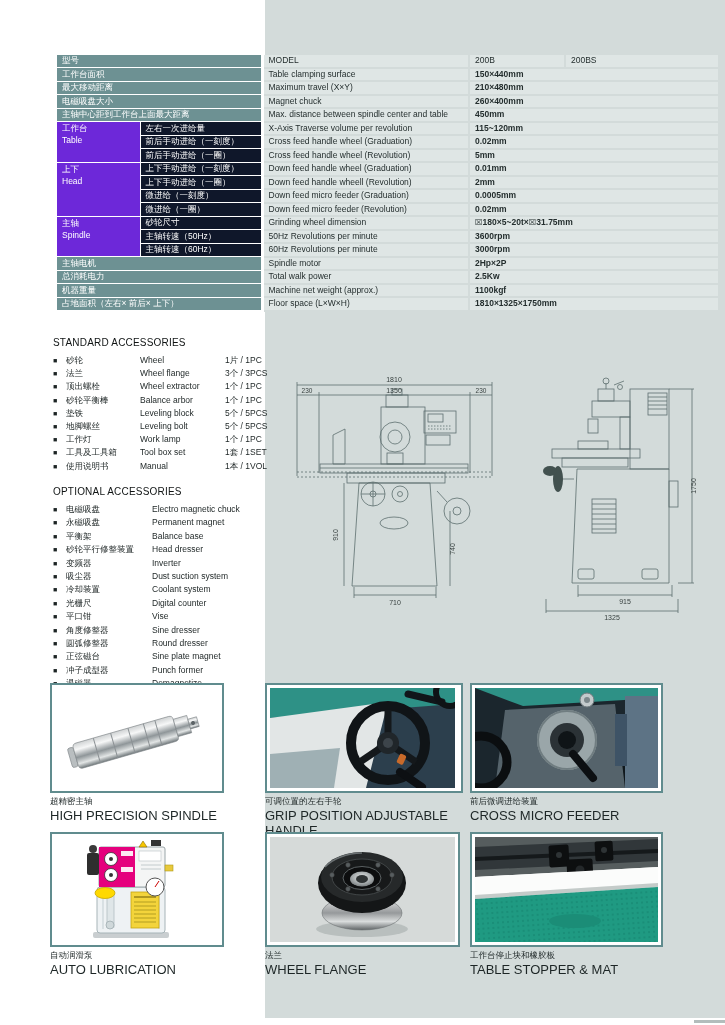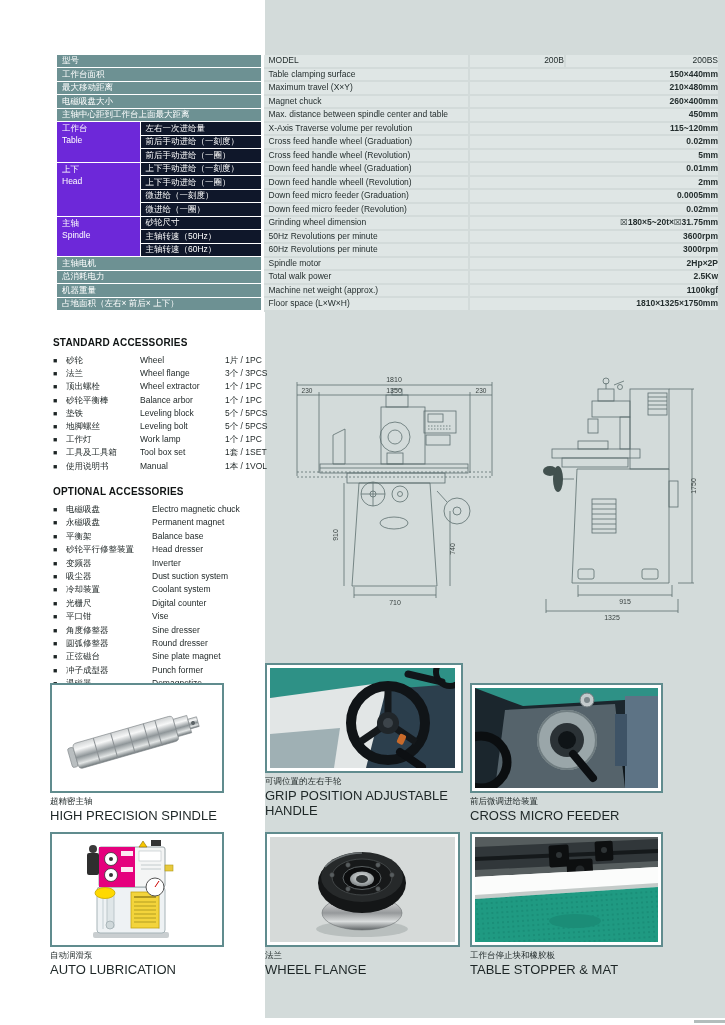--- a/index.html
+++ b/index.html
@@ -10,28 +10,28 @@
   #corner-mark{position:absolute;left:694px;top:1020px;width:31px;height:3px;background:#b3bdbc}
 
   
   table.spec{position:absolute;left:57px;top:55px;width:661px;border-collapse:collapse;table-layout:fixed}
   .spec td{height:11.5px;font-size:8.5px;line-height:11.5px;padding:0 0 0 5px;white-space:nowrap;overflow:hidden}
   .tc1{background:#6d9193;color:#fff;border-bottom:1px solid #fff;border-right:3px solid #fff}
   .tc2{background:#0f172a;color:#fff;border-bottom:1px solid #fff;border-right:3px solid #fff}
   .tgroup{background:#6d28d9;color:#fff;border-bottom:1px solid #fff;border-right:1px solid #fff;vertical-align:top;padding-top:1px}
   .tgroup div{line-height:12px;font-size:8.5px}
   .ten{background:#dfe6e5;border-bottom:2px solid #d3dbda;border-right:2px solid #d3dbda;color:#242e2e}
-  .tval{background:#dfe6e5;border-bottom:2px solid #d3dbda;text-align:right;font-weight:bold;padding:0;color:#242e2e}
+  .tval{background:#dfe6e5;border-bottom:2px solid #d3dbda;text-align:left;font-weight:bold;padding:0;color:#242e2e}
   .sep{border-left:2px solid #d3dbda}
   .thead{font-weight:normal}
 
   
   #std{position:absolute;left:53px;top:337px;width:222px}
   #opt{position:absolute;left:53px;top:486px;width:232px}
-  .acc-title{font-size:10px;font-weight:bold;letter-spacing:.2px;margin-bottom:6px;color:#101414}
+  .acc-title{font-size:10px;font-weight:normal;letter-spacing:.2px;margin-bottom:6px;color:#101414}
   .acc-row{display:grid;align-items:baseline;line-height:13.2px;font-size:8.5px;color:#1c2424}
   #std .acc-row{grid-template-columns:13px 74px 85px auto}
   #opt .acc-row{grid-template-columns:13px 86px auto;line-height:13.4px}
   .blt{font-size:7px}
 
   
   .tile{position:absolute}
   .frame{border:2px solid #608c8e;background:#fff;padding:3px}
   .frame svg{display:block}
   .cap-cn{font-size:8.5px;margin-top:3px;color:#1d2626}
@@ -431,21 +431,21 @@
           <rect x="122" y="42" width="14" height="18" fill="url(#met)" stroke="#7d8487" stroke-width="0.6"></rect>
           <rect x="136" y="46" width="9" height="10" fill="url(#met)" stroke="#7d8487" stroke-width="0.6"></rect>
           <circle cx="140" cy="51" r="2" fill="#5c6366"></circle>
         </g>
       </svg>
     </div>
     <div class="cap-cn">超精密主轴</div>
     <div class="cap-en">HIGH PRECISION SPINDLE</div>
   </div>
 
-  <div class="tile" style="left:265px;top:663px;width:198px">
+  <div class="tile" style="left:265px;top:683px;width:198px">
     <div class="frame">
       <svg width="185" height="100" viewBox="0 0 185 100">
         <rect width="185" height="100" fill="#2c3f4d"></rect>
         <polygon points="0,0 185,0 185,16 0,30" fill="#2e9186"></polygon>
         <polygon points="0,30 118,14 96,100 0,100" fill="#e2e6e6"></polygon>
         <polygon points="0,66 70,60 64,100 0,100" fill="#9fb0b4"></polygon>
         <circle cx="118" cy="55" r="37" fill="none" stroke="#101417" stroke-width="10"></circle>
         <g stroke="#14181b" stroke-width="7">
           <line x1="118" y1="55" x2="118" y2="22"></line>
             <line x1="118" y1="55" x2="90" y2="74"></line>

